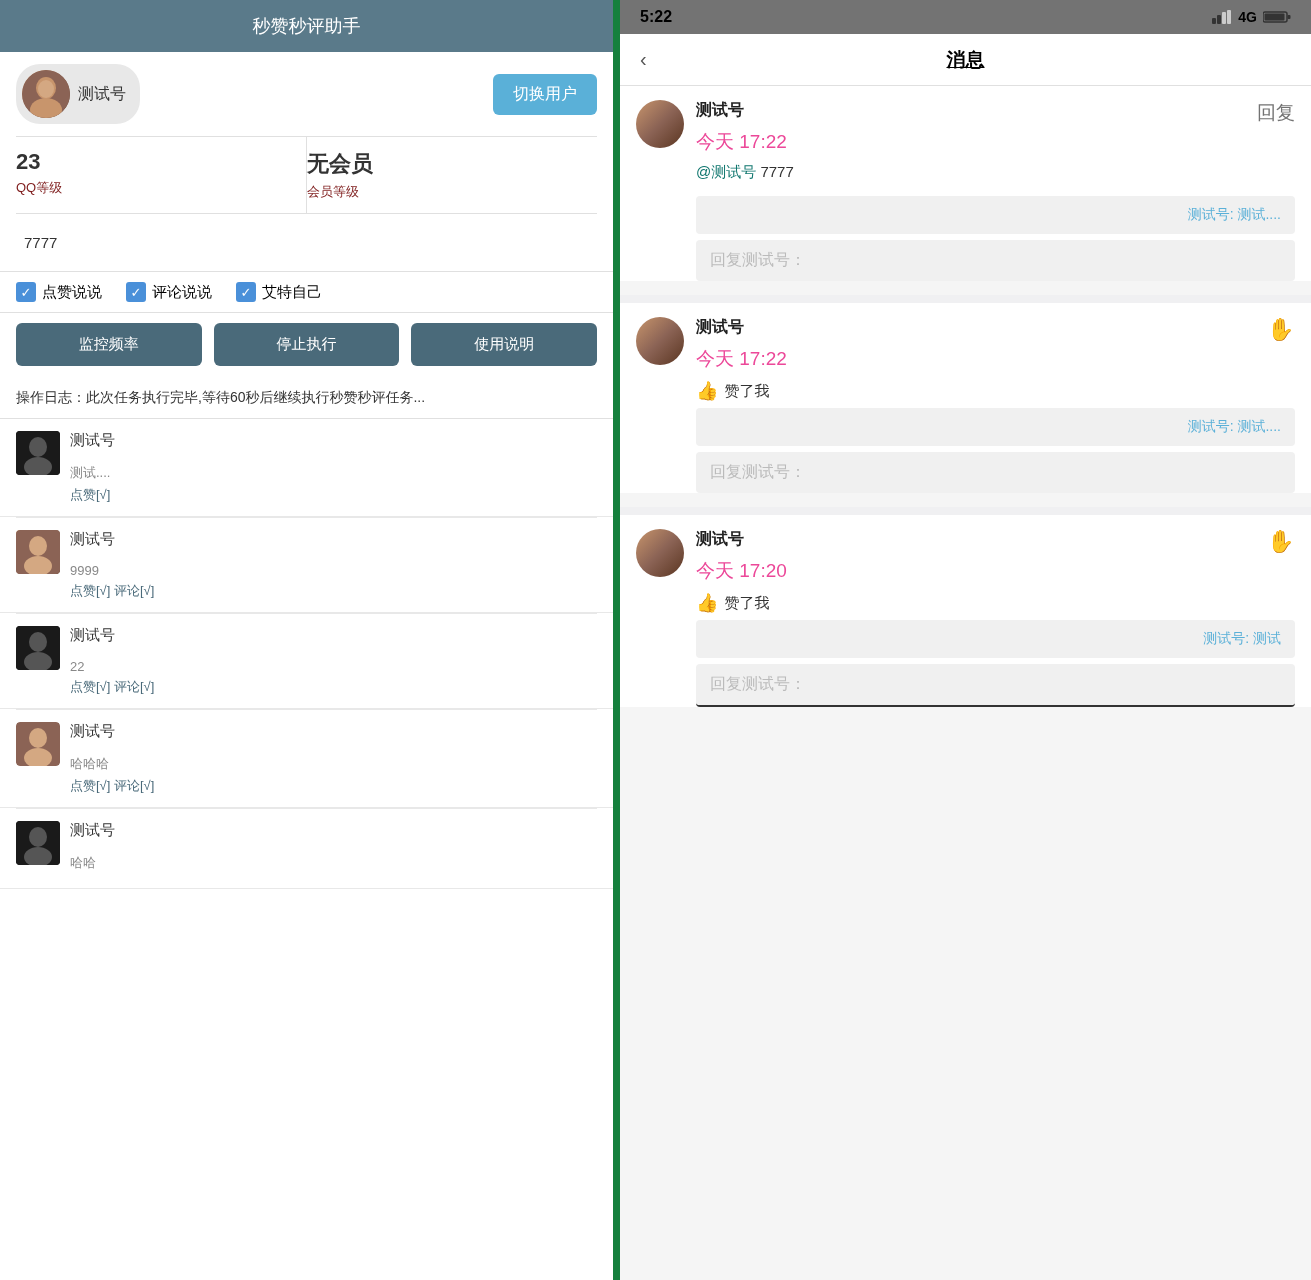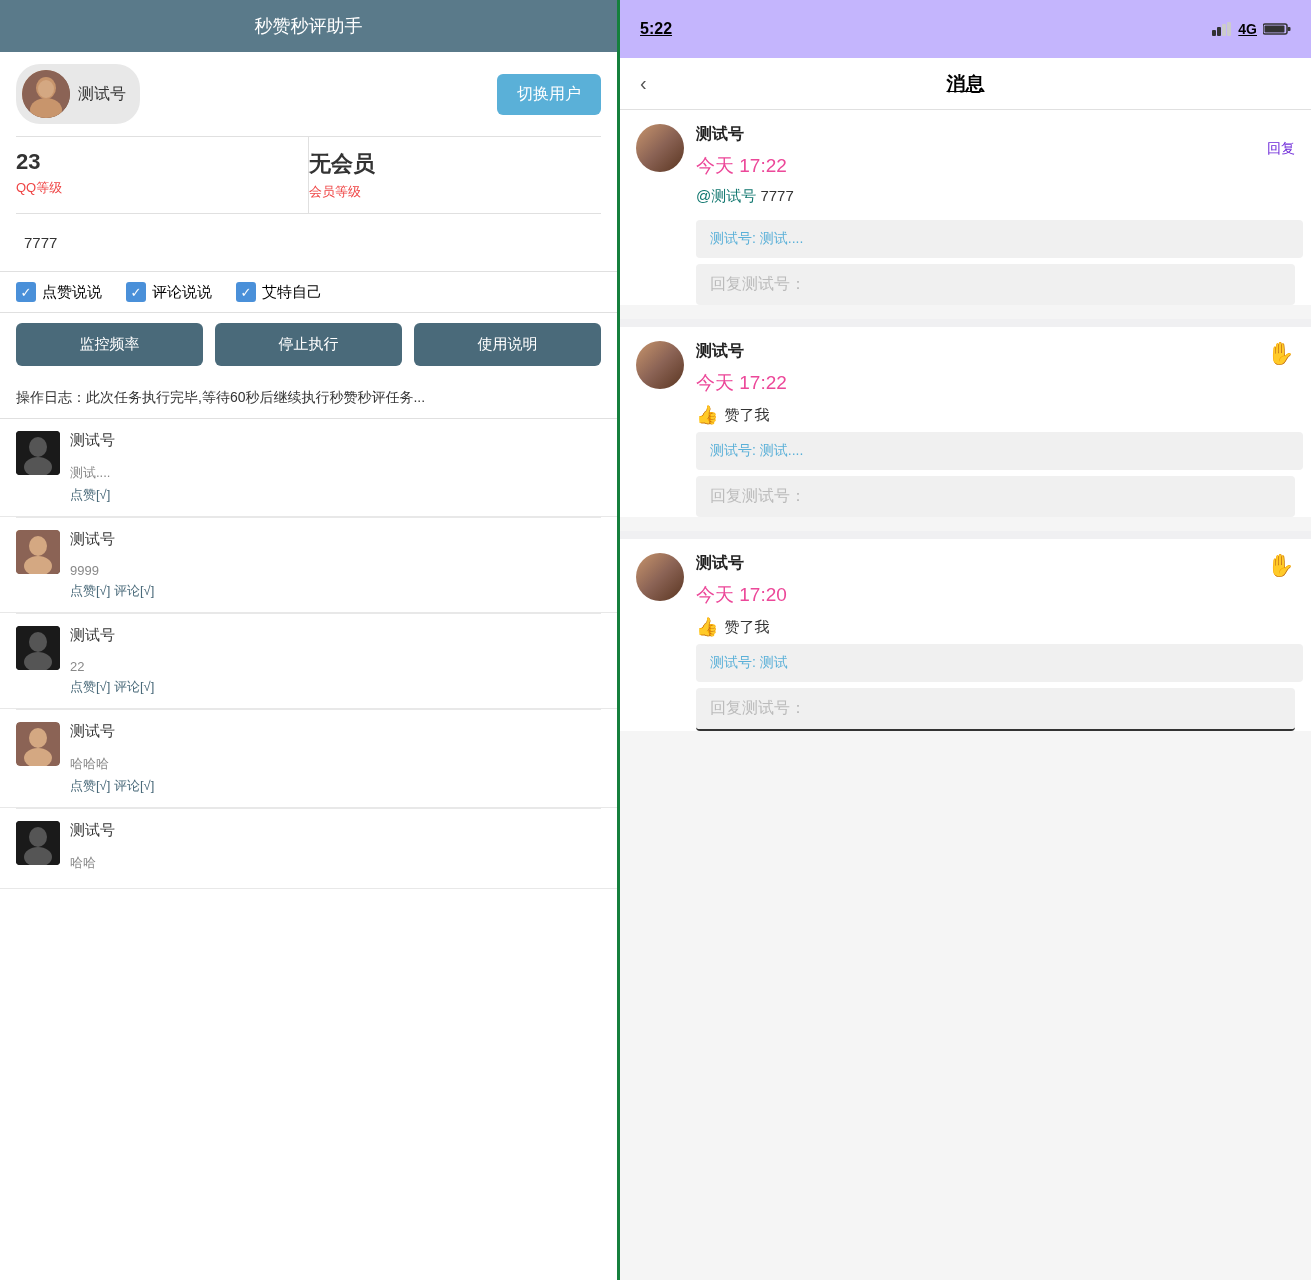--- a/index.html
+++ b/index.html
@@ -12,21 +12,21 @@
       background: #f0f0f0;
     }
 
     
     .left-panel {
       width: 620px;
       height: 1280px;
       background: #fff;
       display: flex;
       flex-direction: column;
-      border-right: 3px solid #15803d;
+      border-right: 7px solid #15803d;
     }
 
     .left-header {
       background: #5a7a8a;
       color: #fff;
       text-align: center;
       padding: 14px 0;
       font-size: 18px;
       font-weight: 500;
       display: flex;
@@ -101,21 +101,21 @@
 
     .stat-value {
       font-size: 22px;
       font-weight: bold;
       color: #333;
       display: block;
     }
 
     .stat-label {
       font-size: 13px;
-      color: #ef4444;
+      color: #7f1d1d;
       display: block;
       margin-top: 4px;
     }
 
     .input-section {
       padding: 12px 16px;
       border-bottom: 1px solid #e0e0e0;
     }
 
     .text-input {
@@ -237,28 +237,27 @@
 
     
     .right-panel {
       flex: 1;
       background: #f5f5f5;
       display: flex;
       flex-direction: column;
     }
 
     .right-status-bar {
-      background: #c4b5fd;
-      padding: 20px 20px;
+      background: #737373;
+      padding: 8px 20px;
       display: flex;
       align-items: center;
       justify-content: space-between;
       font-size: 16px;
       font-weight: 600;
-      text-decoration: underline;
     }
 
     .back-icon {
       font-size: 20px;
       color: #555;
       margin-right: auto;
       cursor: pointer;
     }
 
     .right-header-wrap {
@@ -313,43 +312,43 @@
       color: #222;
     }
 
     .msg-time {
       font-size: 19px;
       color: #ec4899;
       margin-top: 8px;
     }
 
     .msg-reply-btn {
-      color: #6d28d9;
-      font-size: 14px;
+      color: #737373;
+      font-size: 19px;
       cursor: pointer;
-      margin-top: 16px;
     }
 
     .msg-body {
       padding: 8px 16px 8px 76px;
       font-size: 15px;
       color: #333;
     }
 
     .msg-mention {
       color: #0f766e;
     }
 
     .msg-preview {
       background: #f0f0f0;
-      margin: 6px 8px 0 76px;
+      margin: 6px 16px 0 76px;
       padding: 10px 14px;
       border-radius: 4px;
       font-size: 14px;
       color: #5ab0d8;
+      text-align: right;
     }
 
     .msg-reply-input {
       background: #f0f0f0;
       margin: 6px 16px 14px 76px;
       padding: 10px 14px;
       border-radius: 4px;
       font-size: 16px;
       color: #bbb;
     }

